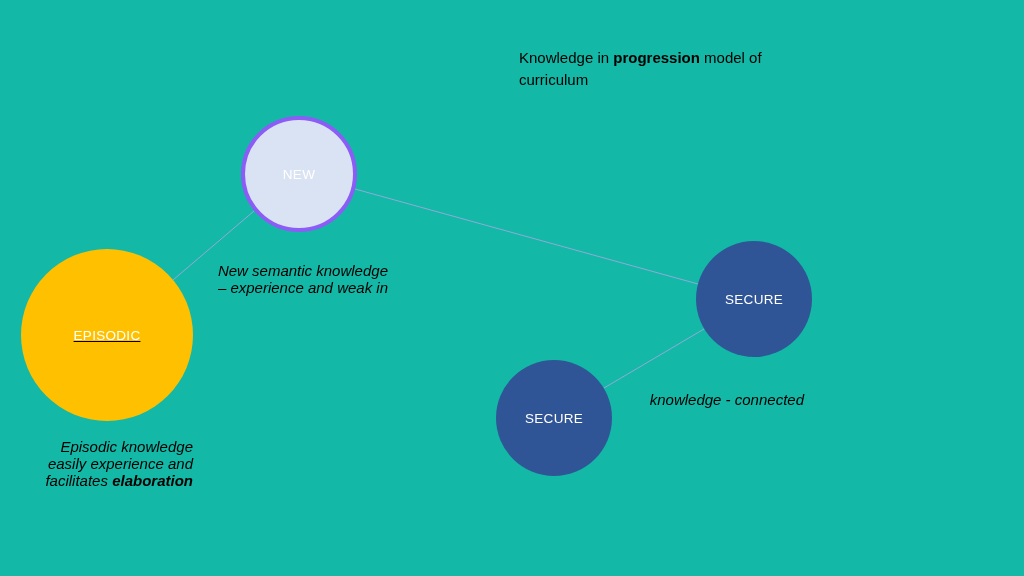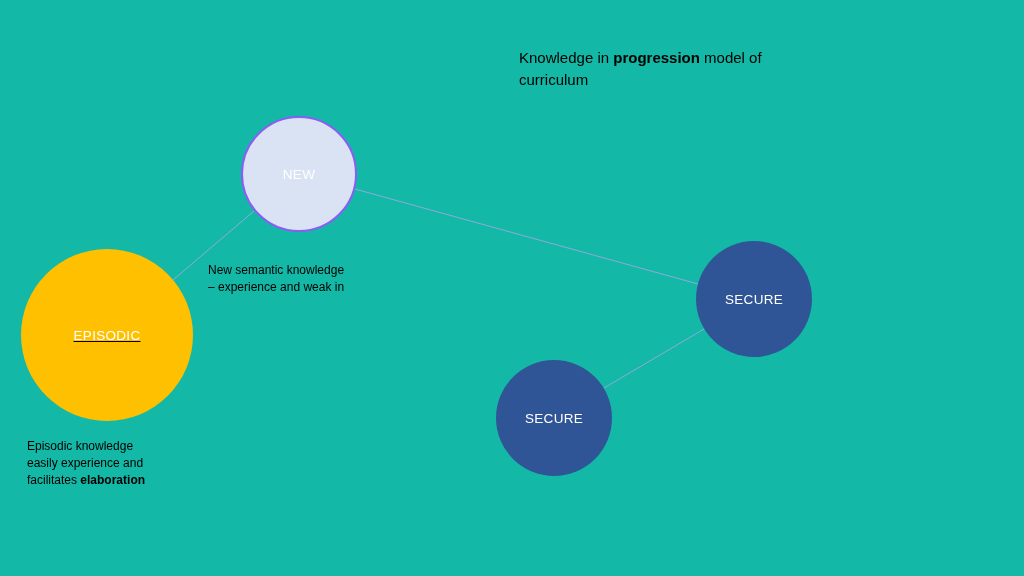--- a/index.html
+++ b/index.html
@@ -35,21 +35,21 @@
     color: #ffffff;
     font-size: 13.5px;
     letter-spacing: 0.3px;
   }
   .node-new {
     left: 241px;
     top: 116px;
     width: 116px;
     height: 116px;
     background: #dae3f3;
-    border: 2px solid #8b5cf6;
+    border: 4px solid #8b5cf6;
   }
   .node-episodic {
     left: 21px;
     top: 249px;
     width: 172px;
     height: 172px;
     background: #ffc000;
     text-decoration: underline;
   }
   .node-secure-right {
@@ -70,24 +70,25 @@
     position: absolute;
     left: 519px;
     top: 47px;
     width: 300px;
     font-size: 15px;
     line-height: 22px;
     color: #000000;
   }
   .caption {
     position: absolute;
-    font-size: 12px;
+    font-size: 15px;
     line-height: 17px;
     color: #000000;
-    text-align: left;
+    text-align: right;
+    font-style: italic;
   }
   .caption-line { display: block; }
   .caption-new {
     left: 208px;
     top: 262px;
     width: 180px;
   }
   .caption-episodic {
     left: 27px;
     top: 438px;
@@ -136,15 +137,16 @@
     <span class="caption-line">– experience and weak in</span>
   </div>
 
   <div class="caption caption-episodic">
     <span class="caption-line">Episodic knowledge</span>
     <span class="caption-line">easily experience and</span>
     <span class="caption-line"><span>facilitates </span><span class="bold">elaboration</span></span>
   </div>
 
   <div class="caption caption-existing">
+    <span class="caption-line">knowledge - connected</span>
   </div>
 
 </div>
 
 </body></html>

